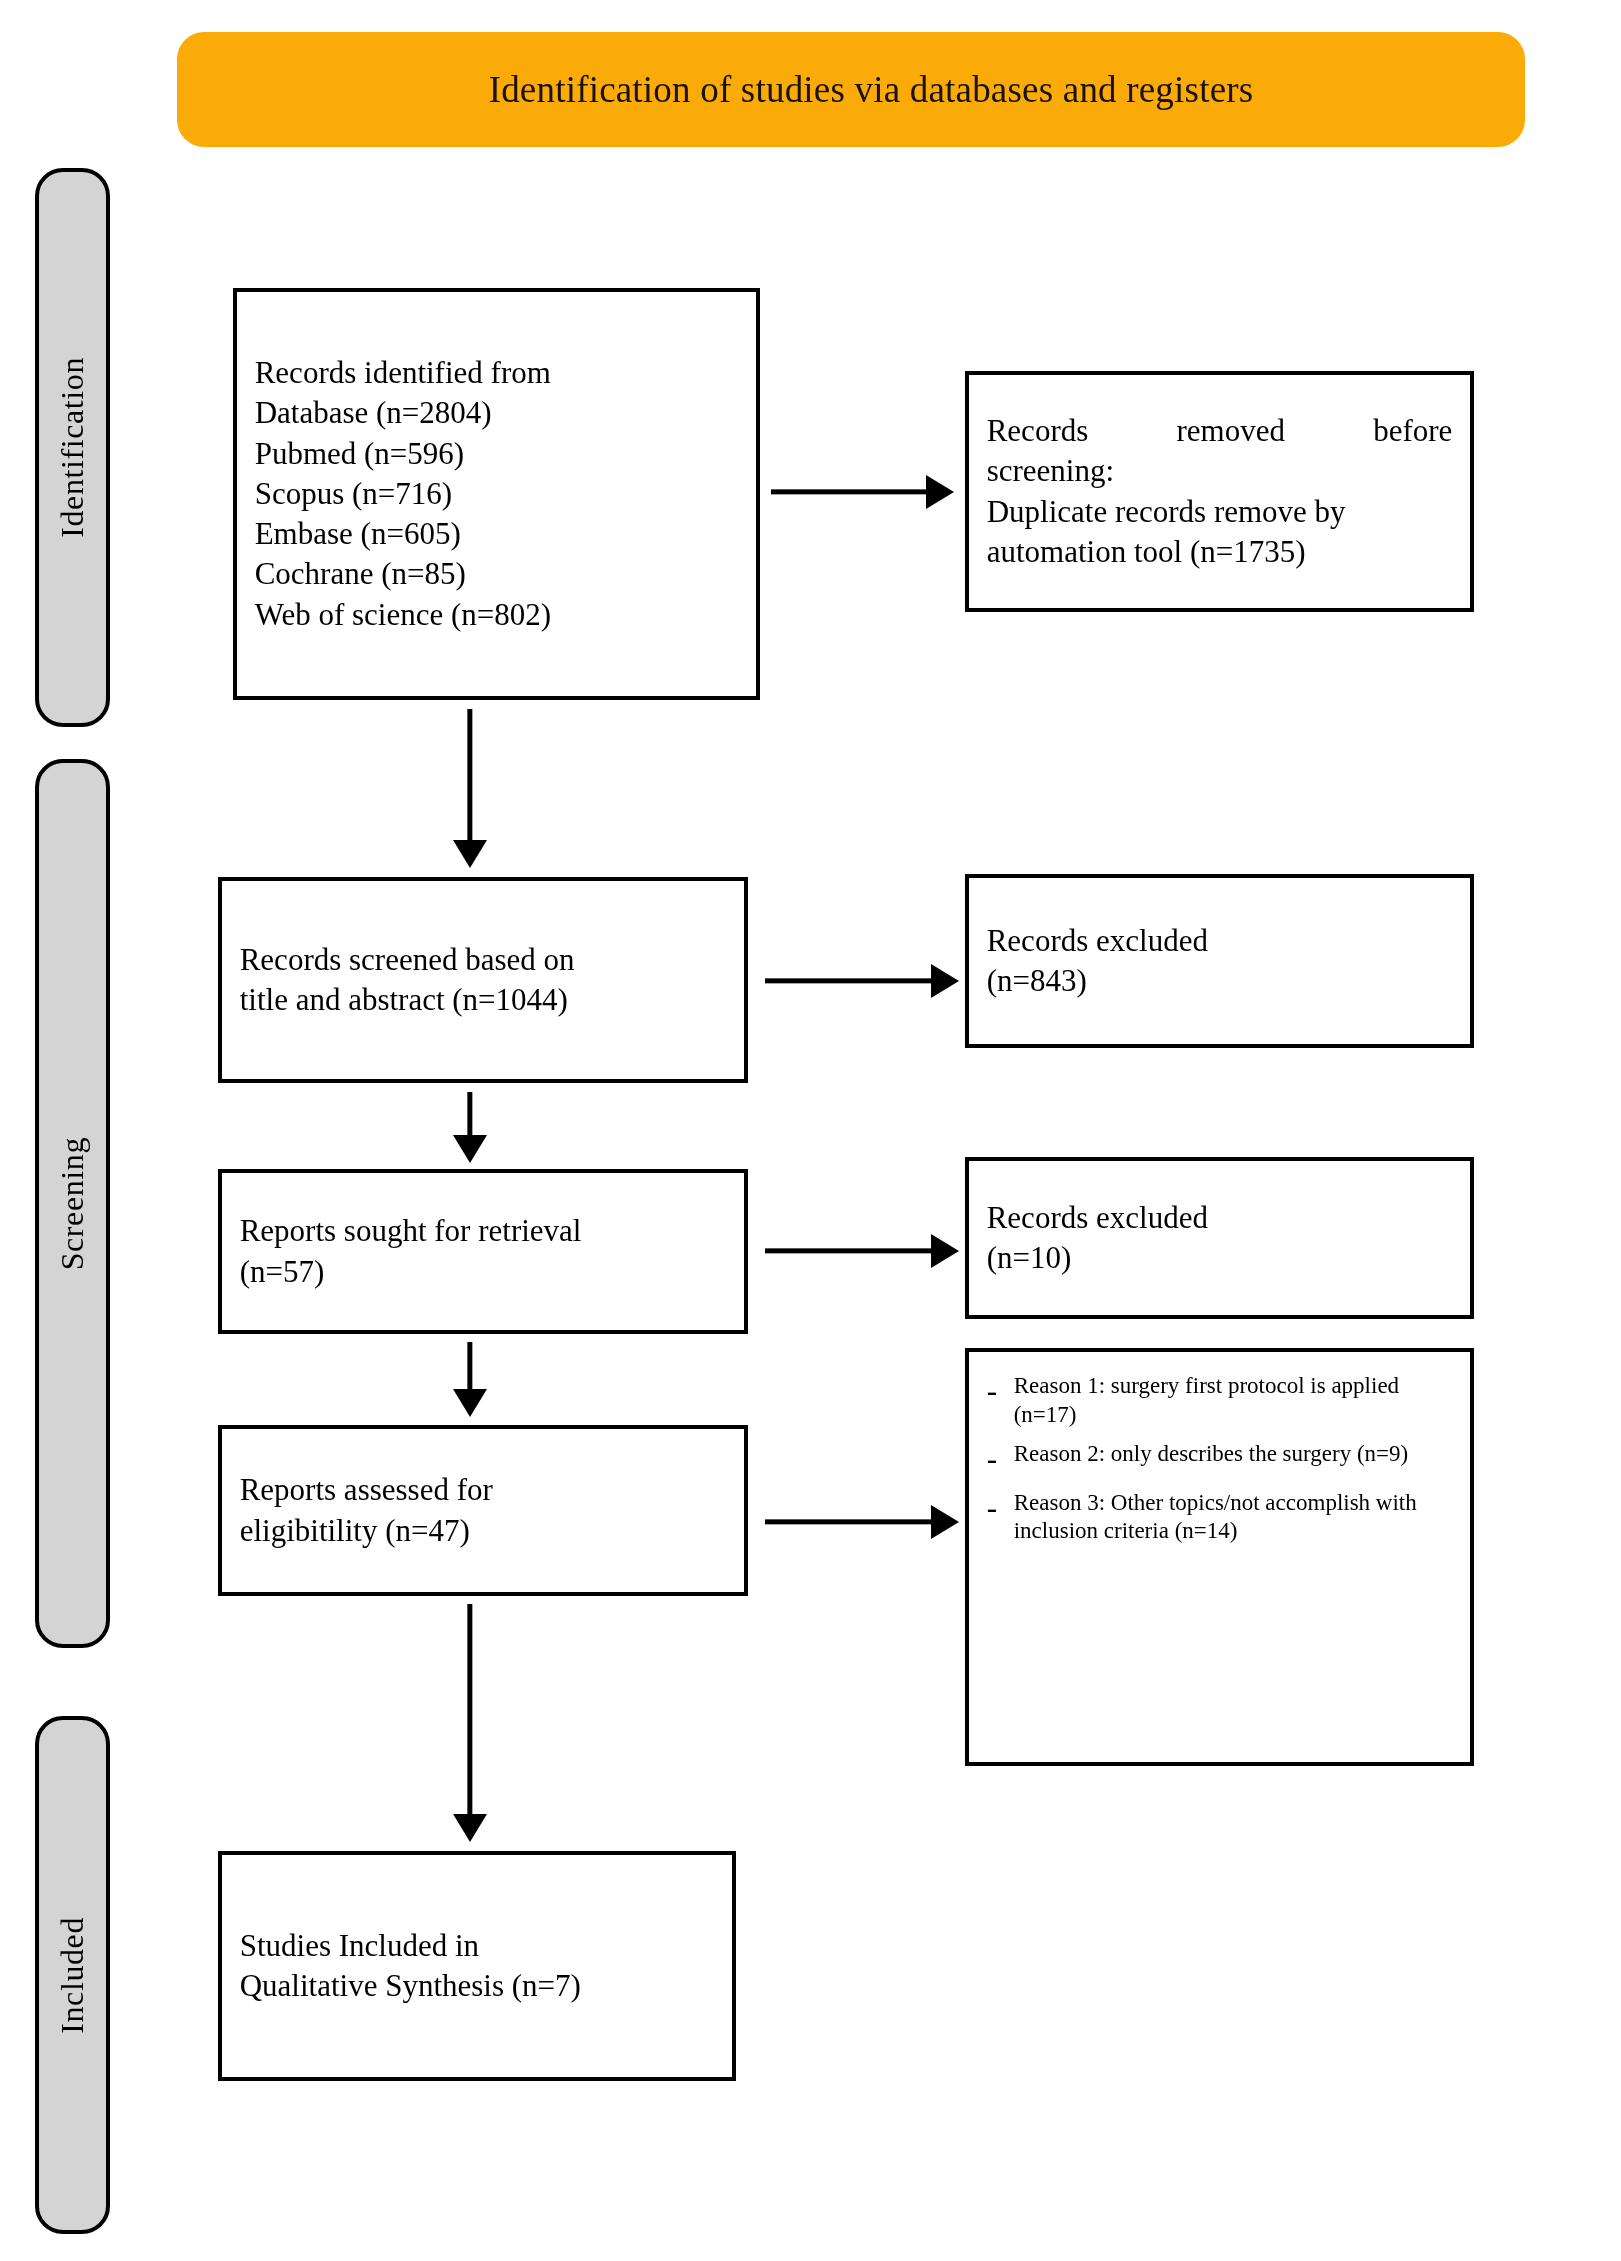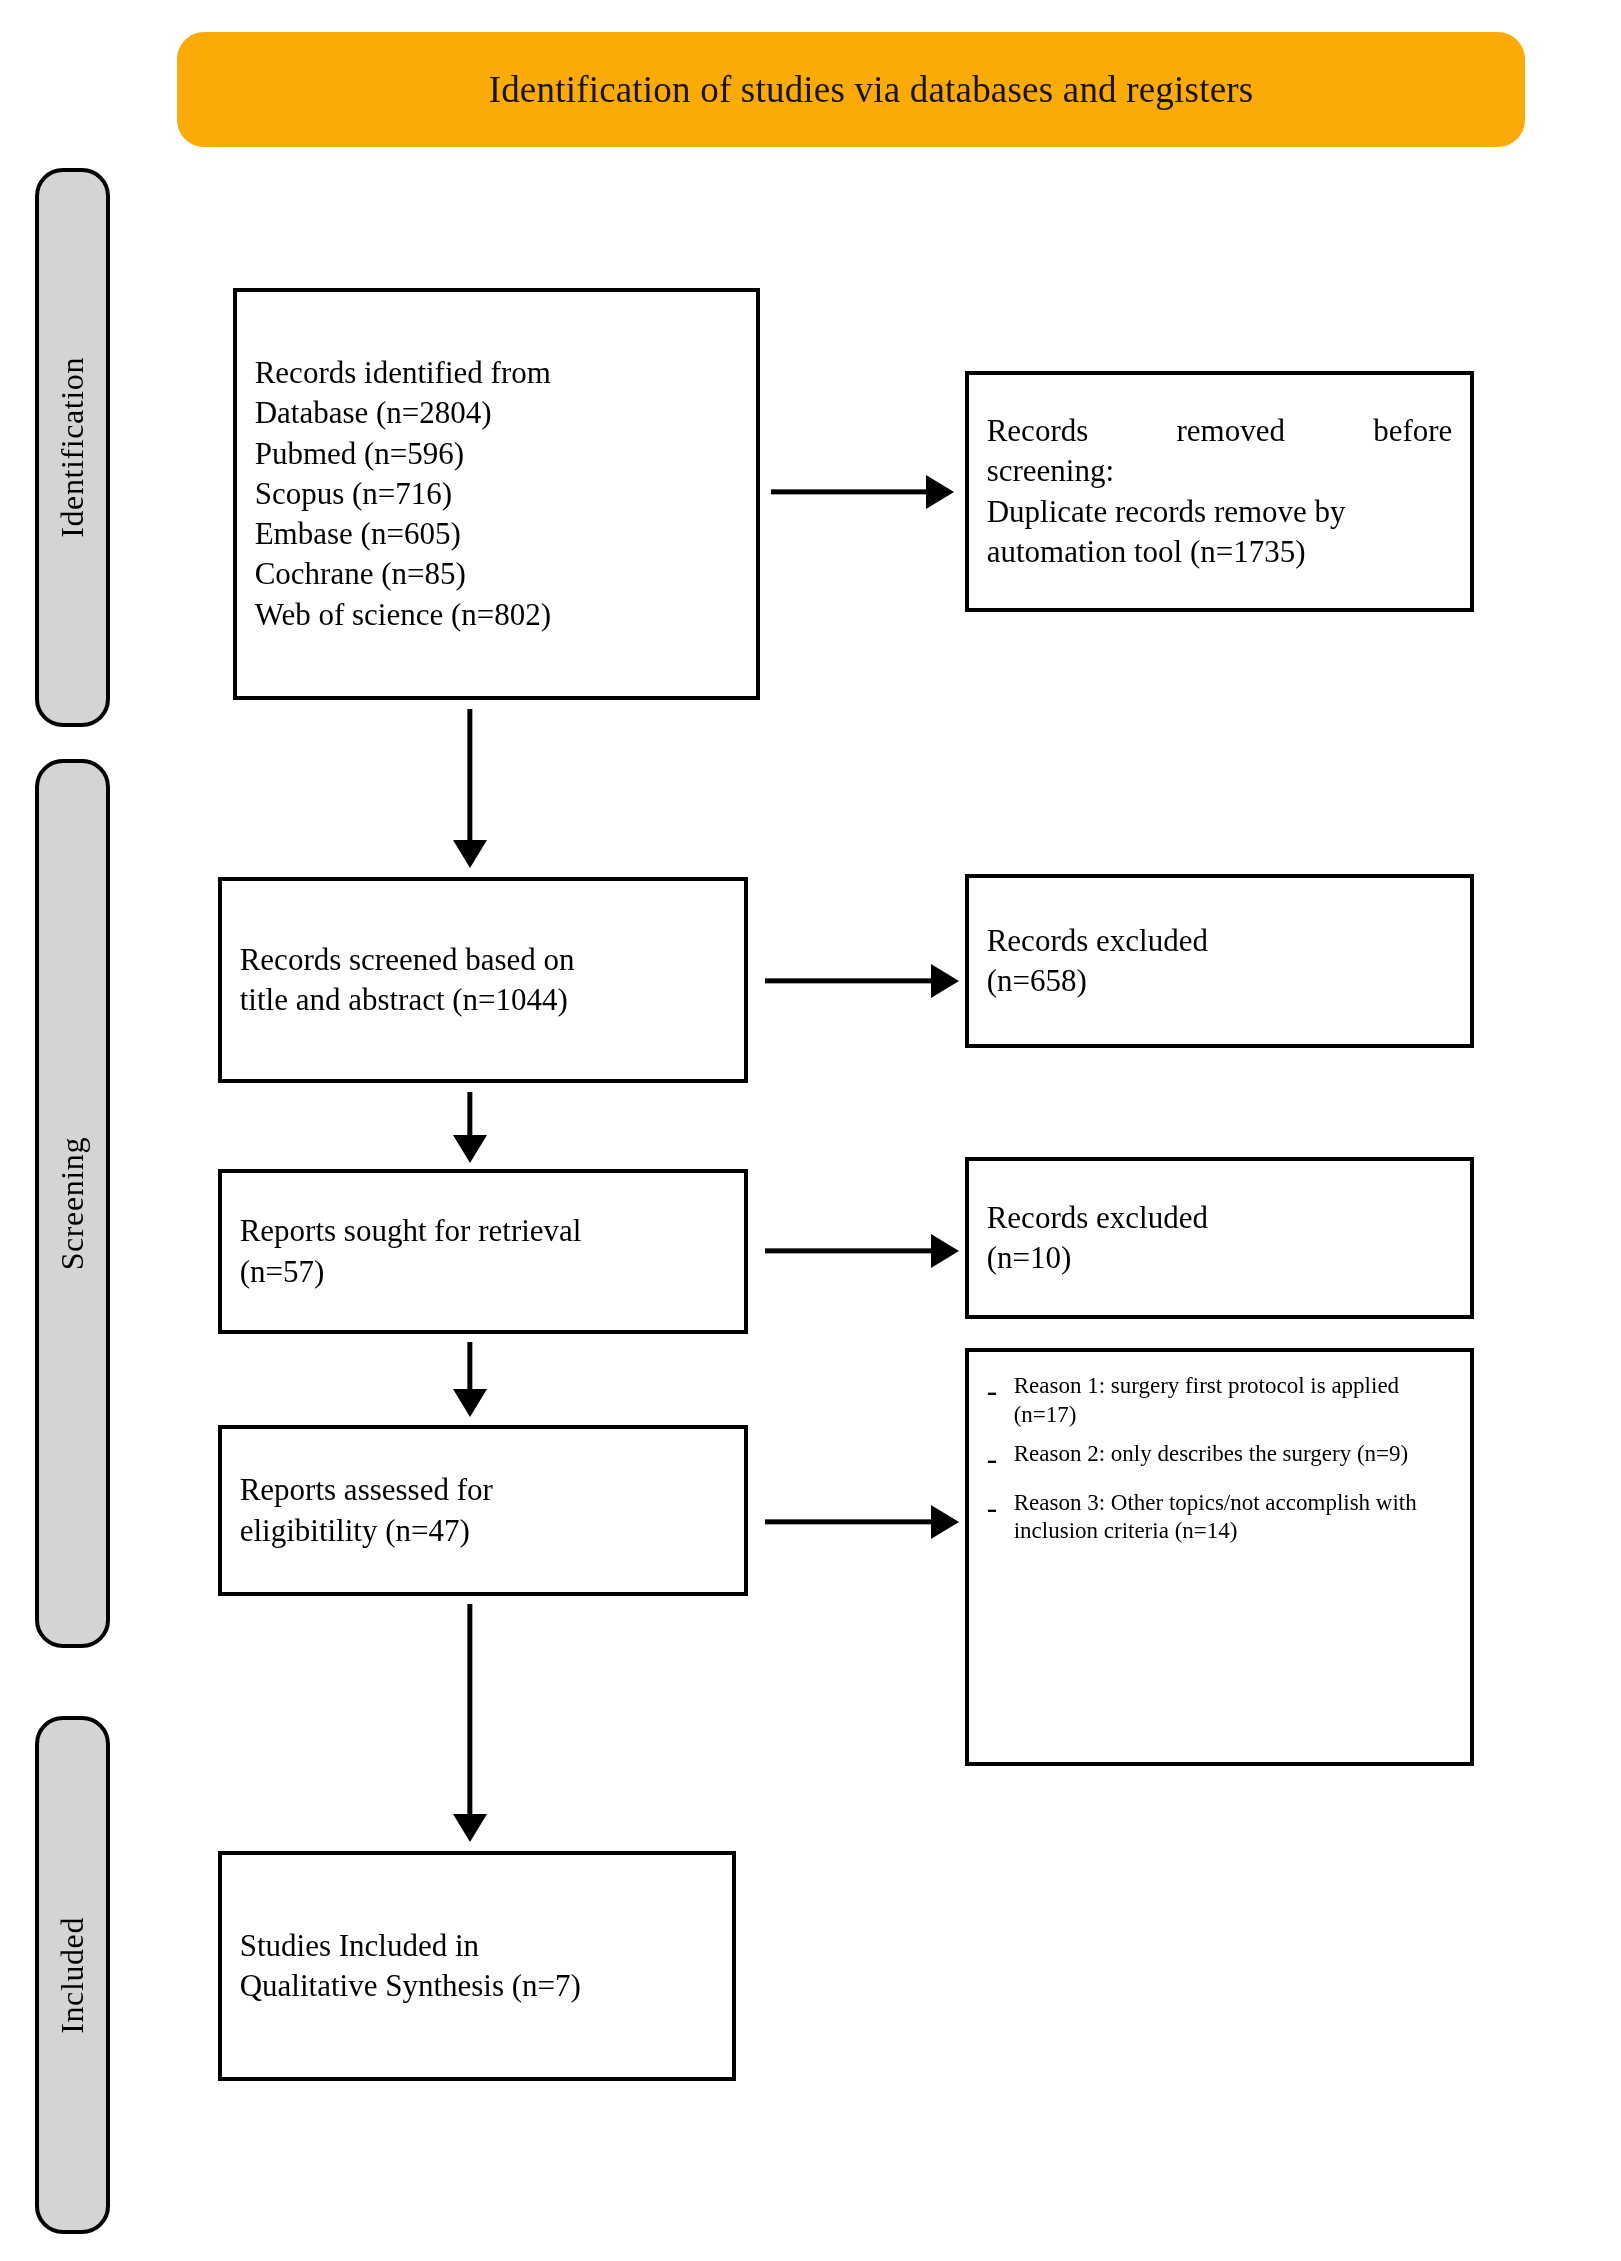--- a/index.html
+++ b/index.html
@@ -209,21 +209,21 @@
     <div class="line">automation tool (n=1735)</div>
   </div>
 
   <div class="box" id="box-screened">
     <div class="line">Records screened based on</div>
     <div class="line">title and abstract (n=1044)</div>
   </div>
 
   <div class="box" id="box-excluded-1">
     <div class="line">Records excluded</div>
-    <div class="line">(n=658)</div>
+    <div class="line">(n=843)</div>
   </div>
 
   <div class="box" id="box-sought">
     <div class="line">Reports sought for retrieval</div>
     <div class="line">(n=57)</div>
   </div>
 
   <div class="box" id="box-excluded-2">
     <div class="line">Records excluded</div>
     <div class="line">(n=10)</div>

